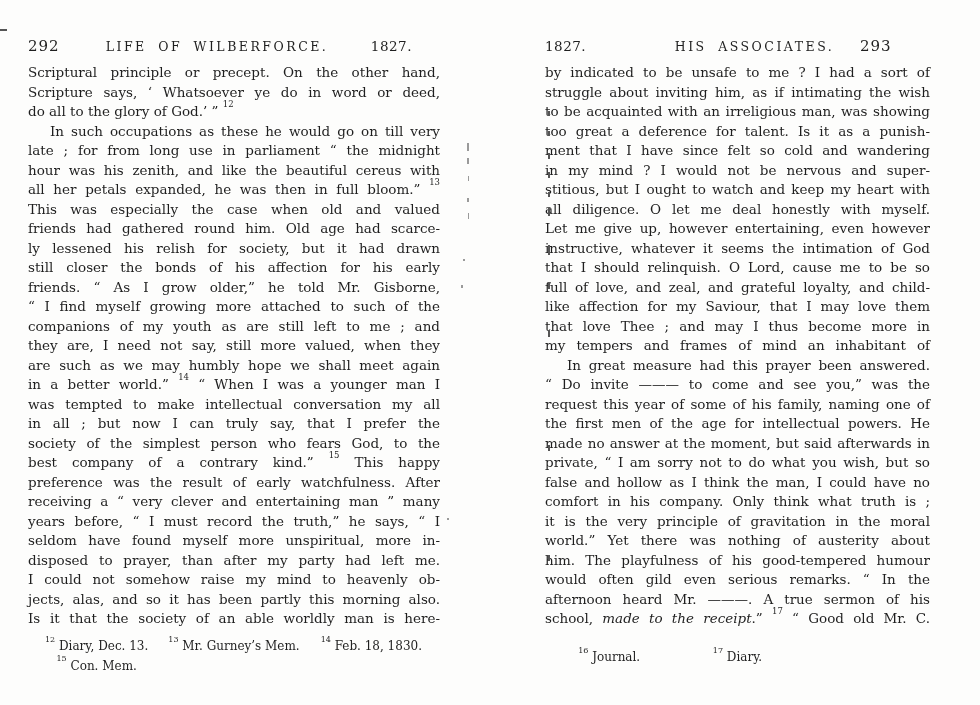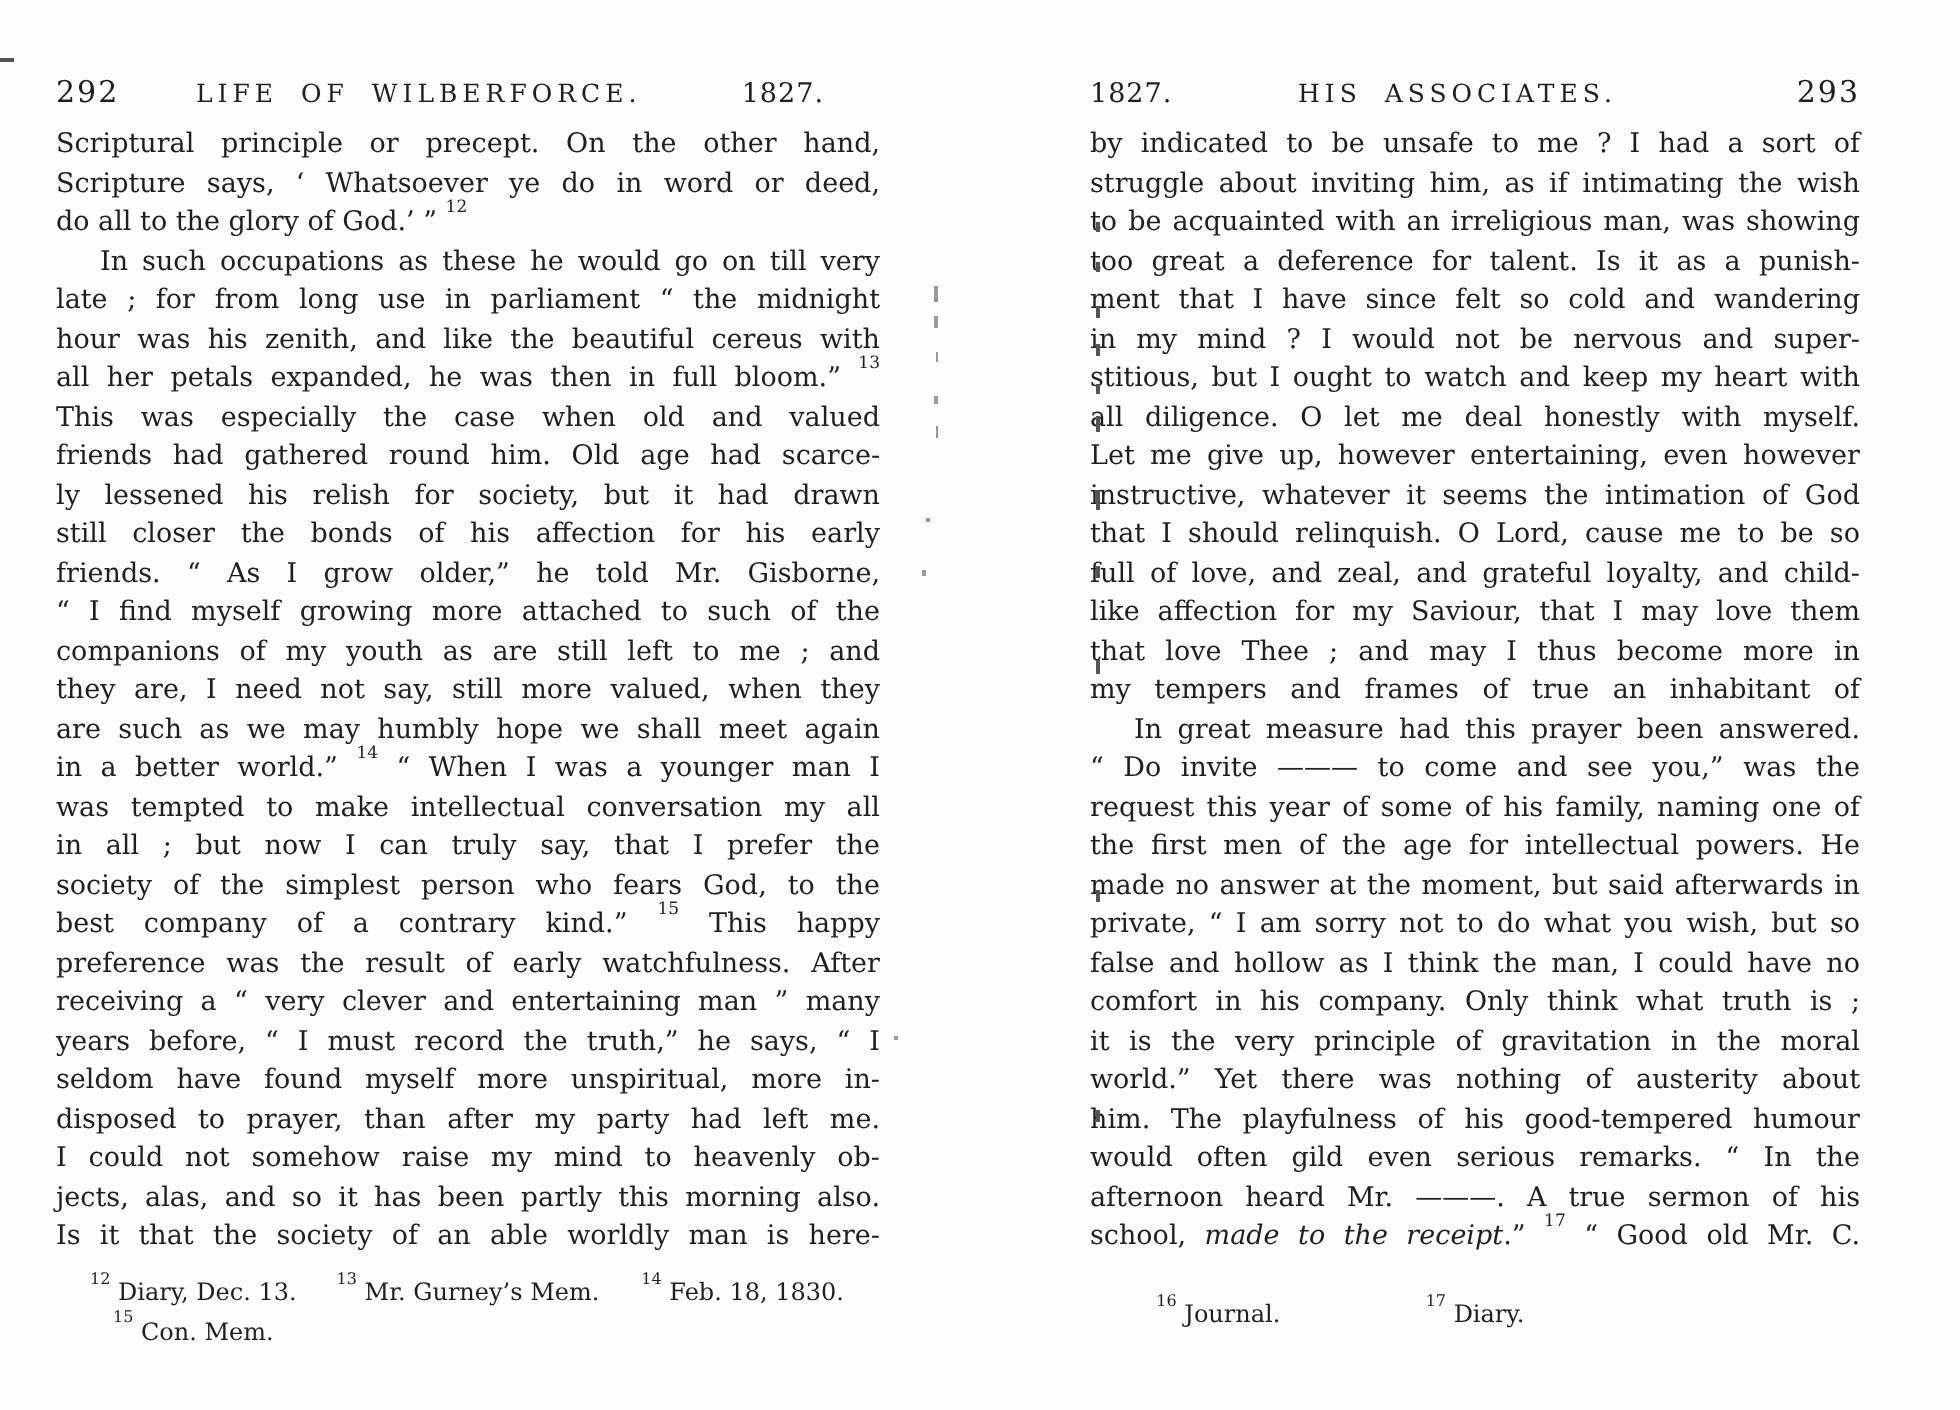--- a/index.html
+++ b/index.html
@@ -10,22 +10,22 @@
     font-family:"DejaVu Serif","Liberation Serif",serif;
   }
   .page{position:absolute;top:0;height:100%}
   #left-page{left:0;width:490px}
   #right-page{left:490px;width:490px}
 
   .runhead{position:absolute;top:37px;display:grid;align-items:baseline}
   #left-page .runhead{left:28px;width:412px;grid-template-columns:70px 1fr 104px}
   #right-page .runhead{left:55px;width:385px;grid-template-columns:104px 1fr 70px}
   .pagenum{font-size:15px;letter-spacing:1px}
-  #right-page .pagenum{text-align:right}
-  .runtitle{font-size:12.5px;letter-spacing:2.5px;word-spacing:5px}
+  #right-page .pagenum{}
+  .runtitle{text-align:center;font-size:12.5px;letter-spacing:2.5px;word-spacing:5px}
   .year{font-size:13.5px;letter-spacing:.5px}
   #left-page .year{text-align:right;padding-right:28px}
 
   .body-col{position:absolute;top:63px;font-size:13.5px}
   #left-page .body-col{left:28px;width:412px}
   #right-page .body-col{left:55px;width:385px}
   .line{
     height:19.5px;line-height:19.5px;
     text-align:justify;text-align-last:justify;text-justify:inter-word;
     white-space:normal;
@@ -106,21 +106,21 @@
       <div class="line">ment that I have since felt so cold and wandering</div>
       <div class="line">in my mind ?  I would not be nervous and super-</div>
       <div class="line">stitious, but I ought to watch and keep my heart with</div>
       <div class="line">all diligence.  O let me deal honestly with myself.</div>
       <div class="line">Let me give up, however entertaining, even however</div>
       <div class="line">instructive, whatever it seems the intimation of God</div>
       <div class="line">that I should relinquish.  O Lord, cause me to be so</div>
       <div class="line">full of love, and zeal, and grateful loyalty, and child-</div>
       <div class="line">like affection for my Saviour, that I may love them</div>
       <div class="line">that love Thee ; and may I thus become more in</div>
-      <div class="line">my tempers and frames of true an inhabitant of</div>
+      <div class="line">my tempers and frames of mind an inhabitant of</div>
       <div class="line indent">In great measure had this prayer been answered.</div>
       <div class="line">“ Do invite ——— to come and see you,” was the</div>
       <div class="line">request this year of some of his family, naming one of</div>
       <div class="line">the first men of the age for intellectual powers.  He</div>
       <div class="line">made no answer at the moment, but said afterwards in</div>
       <div class="line">private, “ I am sorry not to do what you wish, but so</div>
       <div class="line">false and hollow as I think the man, I could have no</div>
       <div class="line">comfort in his company.  Only think what truth is ;</div>
       <div class="line">it is the very principle of gravitation in the moral</div>
       <div class="line">world.”  Yet there was nothing of austerity about</div>

